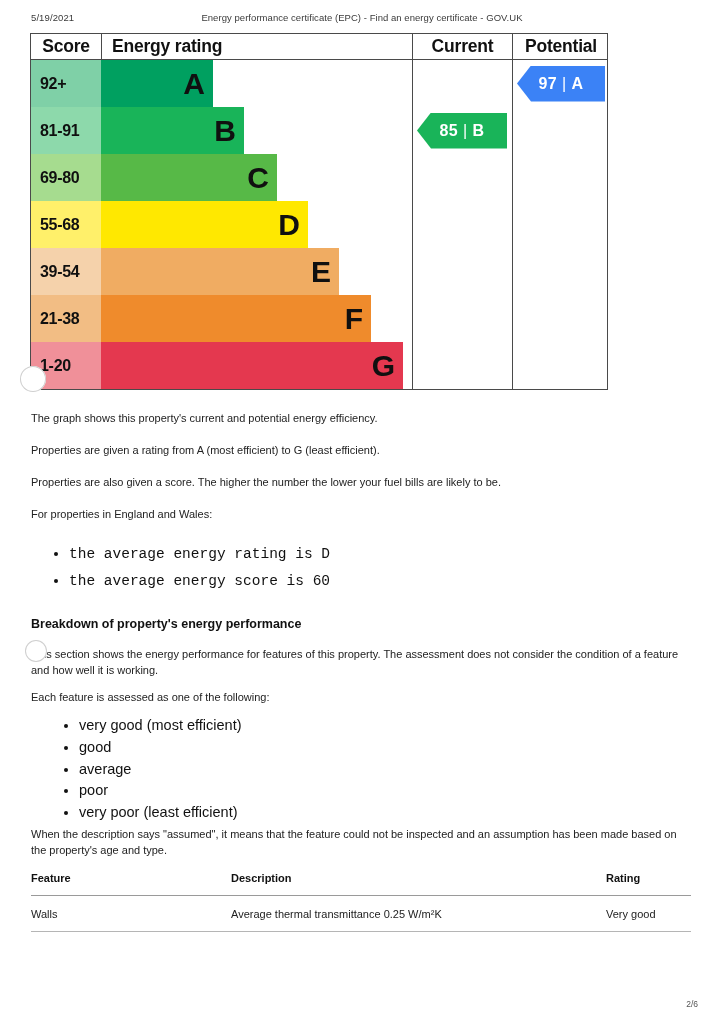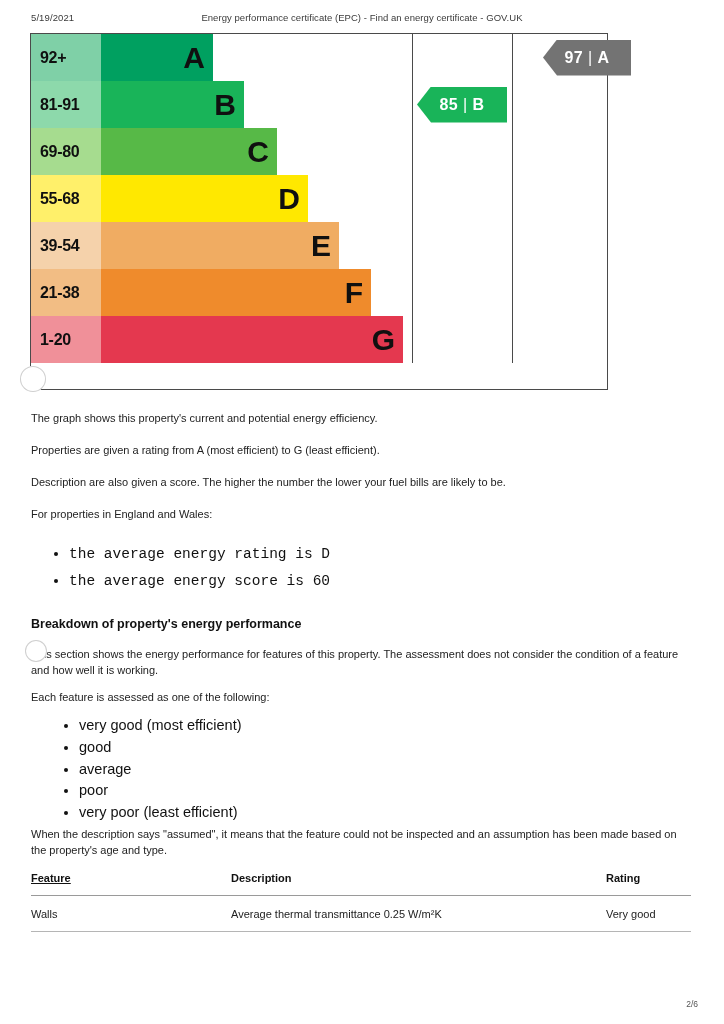--- a/index.html
+++ b/index.html
@@ -238,21 +238,21 @@
     color: #111;
     padding: 0 0 11px 0;
     border-bottom: 1.1px solid #9a9a9a;
   }
   .ftable td {
     padding: 12px 0 11px 0;
     border-bottom: 1.1px solid #b5b5b5;
     vertical-align: top;
     margin-left: 21px;
   }
-  .col-feature { width: 200px; text-decoration: underline; }
+  .col-feature { width: 200px; }
   .col-desc    { width: 375px; }
   .col-rating  { width: 85px; }
 
   
   .footer {
     position: absolute;
     left: 0;
     top: 999px;
     width: 724px;
     height: 14px;
@@ -265,20 +265,26 @@
 </head>
 <body>
 
 <div class="page-head">
   <span class="date">5/19/2021</span>
   <span class="doc-title">Energy performance certificate (EPC) - Find an energy certificate - GOV.UK</span>
 </div>
 
 <div class="epc">
 
+  <div class="epc-header">
+    <div class="cell hdr-score">Score</div>
+    <div class="cell hdr-rating">Energy rating</div>
+    <div class="cell hdr-current">Current</div>
+    <div class="cell hdr-potent">Potential</div>
+  </div>
 
   <div class="epc-body">
     <div class="vline vline-current"></div>
     <div class="vline vline-potent"></div>
 
     <div class="band" style="top:0px;">
       <div class="score-cell" style="background: rgb(127, 208, 167);">92+</div>
       <div class="bar" style="width: 112px; background: rgb(0, 160, 96);">
         <span class="bar-letter">A</span>
       </div>
@@ -319,33 +325,33 @@
         <span class="bar-letter">G</span>
       </div>
     </div>
 
     <div class="rating-arrow" id="current-arrow" style="background: rgb(25, 180, 89); left: 386px; width: 90px; top: 52.5px;">
       <span>85</span>
       <span class="sep">|</span>
       <span>B</span>
     </div>
 
-    <div class="rating-arrow" id="potential-arrow" style="background: #737373; left: 512px; width: 88px; top: 5.5px;">
+    <div class="rating-arrow" id="potential-arrow" style="background: #3b82f6; left: 486px; width: 88px; top: 5.5px;">
       <span>97</span>
       <span class="sep">|</span>
       <span>A</span>
     </div>
   </div>
 </div>
 
 <div class="punch punch-chart"></div>
 
 <div class="copy p1">The graph shows this property's current and potential energy efficiency.</div>
 <div class="copy p2">Properties are given a rating from A (most efficient) to G (least efficient).</div>
-<div class="copy p3">Description are also given a score. The higher the number the lower your fuel bills are likely to be.</div>
+<div class="copy p3">Properties are also given a score. The higher the number the lower your fuel bills are likely to be.</div>
 <div class="copy p4">For properties in England and Wales:</div>
 
 <ul class="bullets avg">
   <li>the average energy rating is D</li>
   <li>the average energy score is 60</li>
 </ul>
 
 <div class="heading">Breakdown of property's energy performance</div>
 <div class="copy p5">This section shows the energy performance for features of this property. The assessment does not consider the condition of a feature and how well it is working.</div>
 <div class="punch punch-text"></div>

